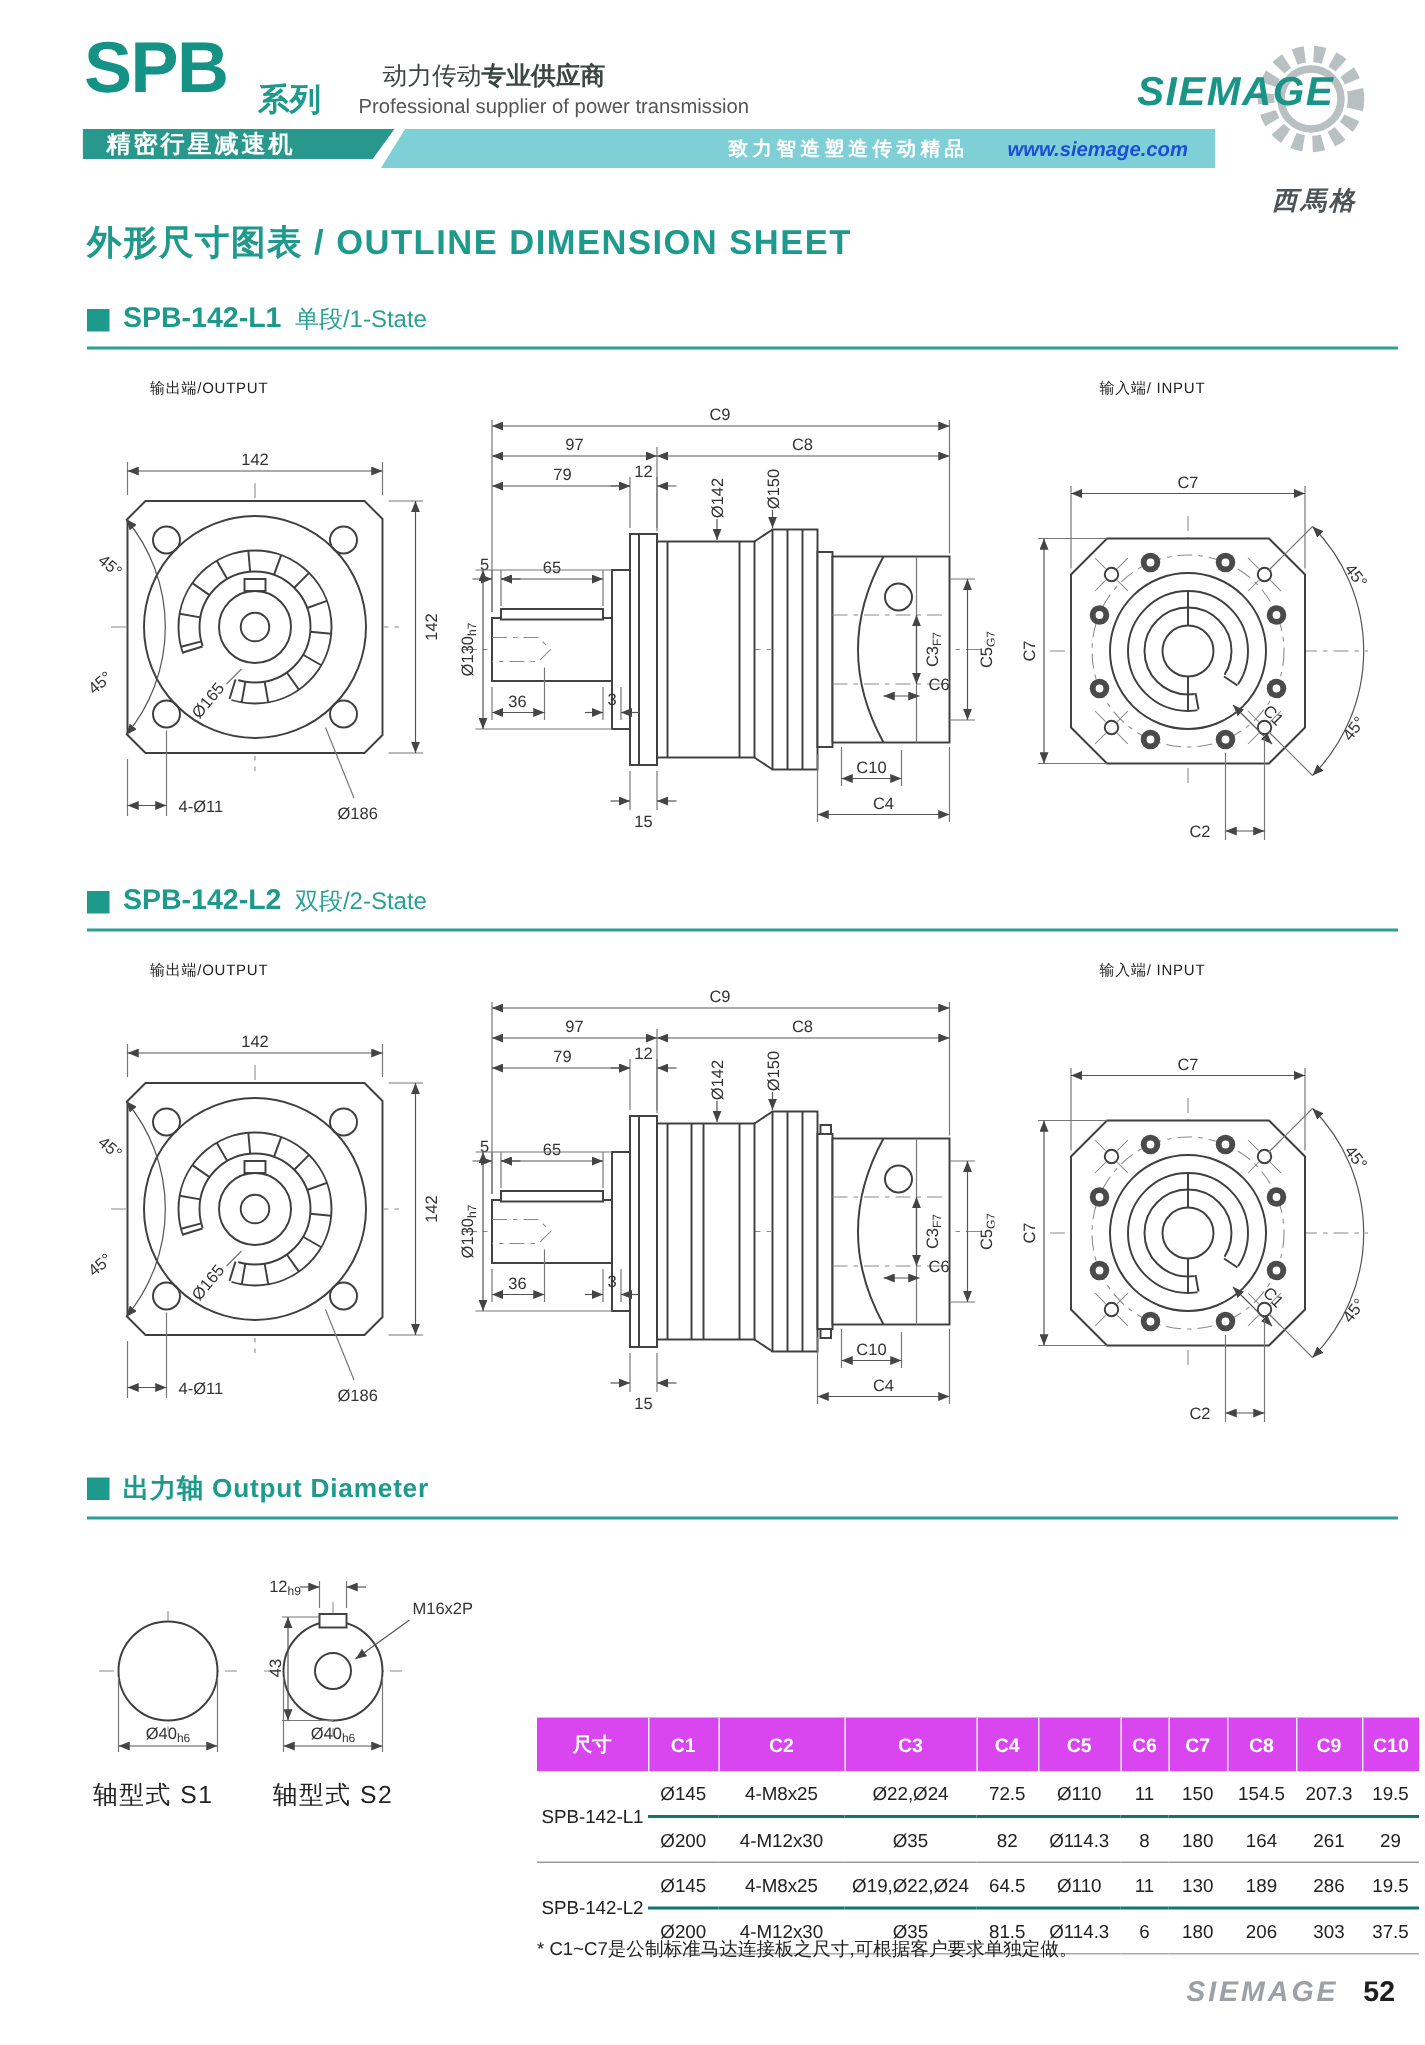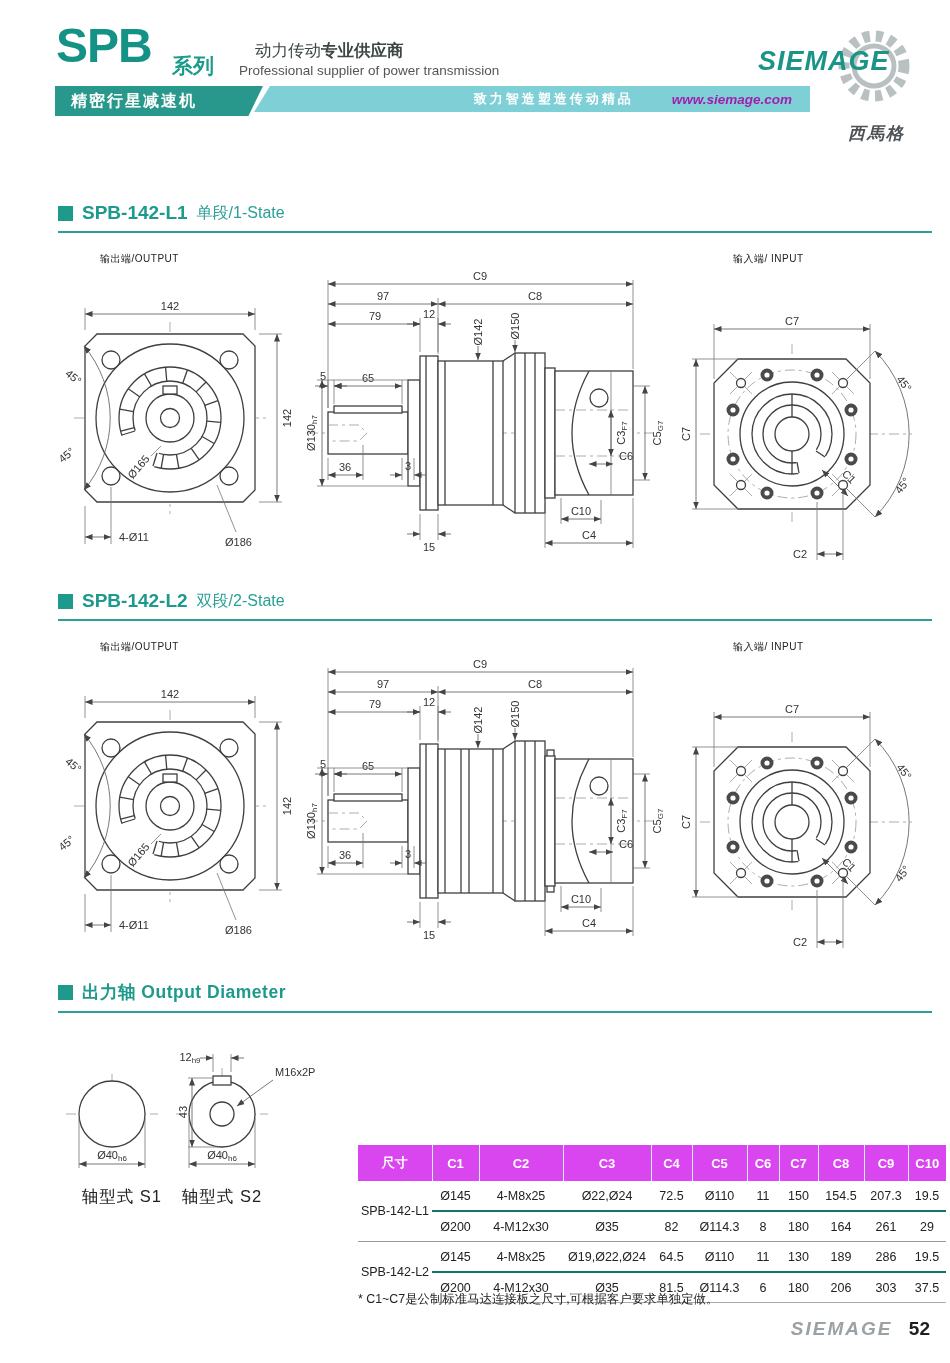--- a/index.html
+++ b/index.html
@@ -2,28 +2,28 @@
 <html><head>
 <meta charset="utf-8">
 <style>
   html,body{margin:0;padding:0;background:#fff;}
   .page{position:relative;width:950px;height:1363px;background:#fff;overflow:hidden;
         font-family:"Liberation Sans","DejaVu Sans",sans-serif;color:#222;}
   .abs{position:absolute;}
   
   .spb-logo{position:absolute;left:56px;top:22px;font-size:48px;font-weight:900;color:#159286;letter-spacing:-1px;line-height:1;}
   .spb-suffix{position:absolute;left:172px;top:52px;font-size:21px;color:#1d9a8c;font-weight:600;}
-  .tagline-box{position:absolute;left:55px;top:86px;width:208px;height:30px;background:#27988b;
+  .tagline-box{position:absolute;left:55px;top:86px;width:208px;height:20px;background:#27988b;
                clip-path:polygon(0 0,100% 0,93% 100%,0 100%);display:flex;align-items:center;}
   .tagline-box span{color:#fff;font-weight:bold;font-size:16px;letter-spacing:2px;padding-left:16px;}
   .teal-strip{position:absolute;left:248px;top:86px;width:562px;height:26px;background:#7ed0d6;
               clip-path:polygon(22px 0,100% 0,100% 100%,6px 100%);
               display:flex;align-items:center;justify-content:flex-end;}
   .strip-slogan{color:#fff;font-size:13px;letter-spacing:3px;font-weight:600;}
-  .strip-site{color:#a21caf;font-size:13.5px;font-weight:bold;font-style:italic;margin:0 18px 0 38px;}
+  .strip-site{color:#1d4ed8;font-size:13.5px;font-weight:bold;font-style:italic;margin:0 18px 0 26px;}
   .logo-block{position:absolute;left:752px;top:20px;width:190px;height:92px;}
   .logo-gear{position:absolute;left:62px;top:2px;}
   .logo-text{position:absolute;left:6px;top:26px;font-size:27px;font-weight:900;font-style:italic;color:#1b9488;letter-spacing:1px;}
   .logo-cn{position:absolute;left:96px;top:58px;font-size:17px;font-weight:bold;font-style:italic;color:#4d5356;letter-spacing:2px;margin-top:44px;}
   .slogan-cn{position:absolute;left:255px;top:40px;font-size:16.5px;color:#3c4744;}
   .slogan-cn b{font-weight:bold;}
   .slogan-en{position:absolute;left:239px;top:63px;font-size:13.5px;color:#555;}
   
   .page-title{position:absolute;left:58px;top:146px;font-size:23px;font-weight:bold;color:#1d9a8c;letter-spacing:1px;}
   .sec{position:absolute;left:58px;width:874px;display:flex;align-items:center;gap:9px;
@@ -93,20 +93,21 @@
     <div class="logo-block">
       <svg class="logo-gear" width="120" height="90" viewBox="0 0 120 90">
         <circle cx="60" cy="44" r="30" fill="none" stroke="#b9c0c2" stroke-width="11" stroke-dasharray="7 6"></circle>
         <circle cx="60" cy="44" r="20" fill="none" stroke="#b9c0c2" stroke-width="5"></circle>
       </svg>
       <div class="logo-text">SIEMAGE</div>
       <div class="logo-cn">西馬格</div>
     </div>
   </div>
 
+  <div class="page-title">外形尺寸图表 / OUTLINE DIMENSION SHEET</div>
 
   <div class="sec" style="top:202px">
     <div class="sq"></div>
     <span class="m">SPB-142-L1</span>
     <span class="s">单段/1-State</span>
   </div>
   <div class="sec" style="top:590px">
     <div class="sq"></div>
     <span class="m">SPB-142-L2</span>
     <span class="s">双段/2-State</span>
@@ -601,21 +602,21 @@
     <line class="d" x1="182" y1="105" x2="148" y2="105"></line>
     <line class="dl" x1="152" y1="36" x2="152" y2="105"></line>
     <text class="t" x="143" y="74" transform="rotate(-90 143 70)">43</text>
     <text x="235" y="34">M16x2P</text>
     <line class="dle" x1="233" y1="38" x2="197" y2="64"></line>
     <line class="d" x1="149" y1="76" x2="149" y2="126"></line>
     <line class="d" x1="215" y1="76" x2="215" y2="126"></line>
     <line class="dl" x1="149" y1="122" x2="215" y2="122"></line>
     <text class="t" x="182" y="117"><tspan>Ø40</tspan><tspan class="sub" dy="2">h6</tspan></text>
   </svg>
-  <div class="shaft-label" style="left:62px;top:1186px;width:100px;text-align:right">轴型式 S1</div>
+  <div class="shaft-label" style="left:62px;top:1186px;width:100px;text-align:left">轴型式 S1</div>
   <div class="shaft-label" style="left:172px;top:1186px;width:100px;text-align:center">轴型式 S2</div>
 
   <table class="dim-table">
     <colgroup>
       <col style="width:74px">
         <col style="width:47px">
         <col style="width:84px">
         <col style="width:88px">
       <col style="width:41px">
         <col style="width:55px">

